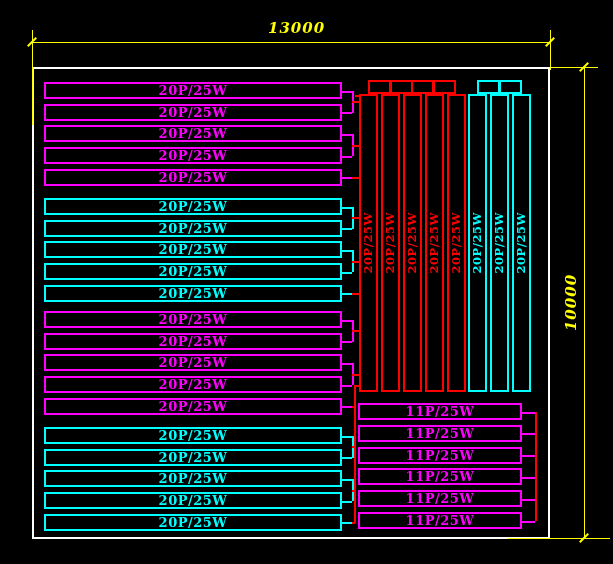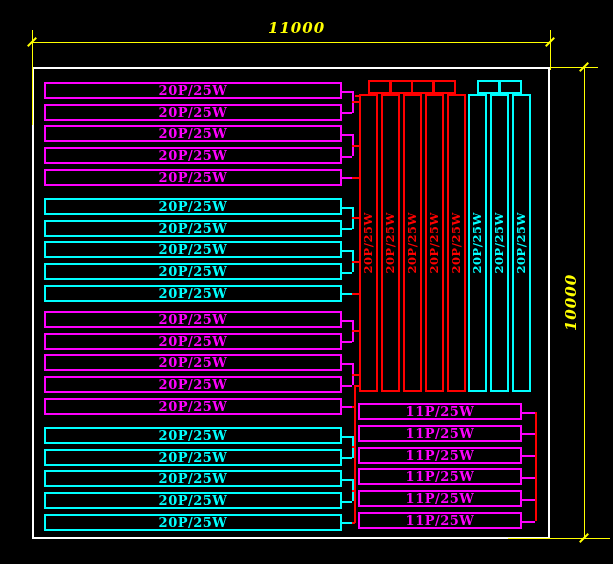--- a/index.html
+++ b/index.html
@@ -39,21 +39,21 @@
 
 <div id="canvas">
 
   <div id="room-border"></div>
 
   <div class="dimline" style="left:32px;top:42px;width:518px;height:1px;"></div>
   <div class="dimline" style="left:32px;top:30px;width:1px;height:95px;"></div>
   <div class="dimline" style="left:550px;top:30px;width:1px;height:40px;"></div>
   <div class="dimtick" style="left:26px;top:41px;"></div>
   <div class="dimtick" style="left:544px;top:41px;"></div>
-  <div class="dimtext" style="left:268px;top:21px;">11000</div>
+  <div class="dimtext" style="left:268px;top:21px;">13000</div>
 
   <div class="dimline" style="left:584px;top:67px;width:1px;height:471px;"></div>
   <div class="dimline" style="left:550px;top:67px;width:48px;height:1px;"></div>
   <div class="dimline" style="left:508px;top:538px;width:102px;height:1px;"></div>
   <div class="dimtick" style="left:578px;top:66px;"></div>
   <div class="dimtick" style="left:578px;top:537px;"></div>
   <div class="dimtext" style="left:536px;top:295px;transform:rotate(-90deg);transform-origin:center;width:70px;text-align:center;">10000</div>
 
   <div class="pline" style="left:362px;top:95px;width:1.5px;height:291px;background:#FF0000;"></div>
   <div class="pline" style="left:354px;top:385px;width:9px;height:1.5px;background:#FF0000;"></div>

